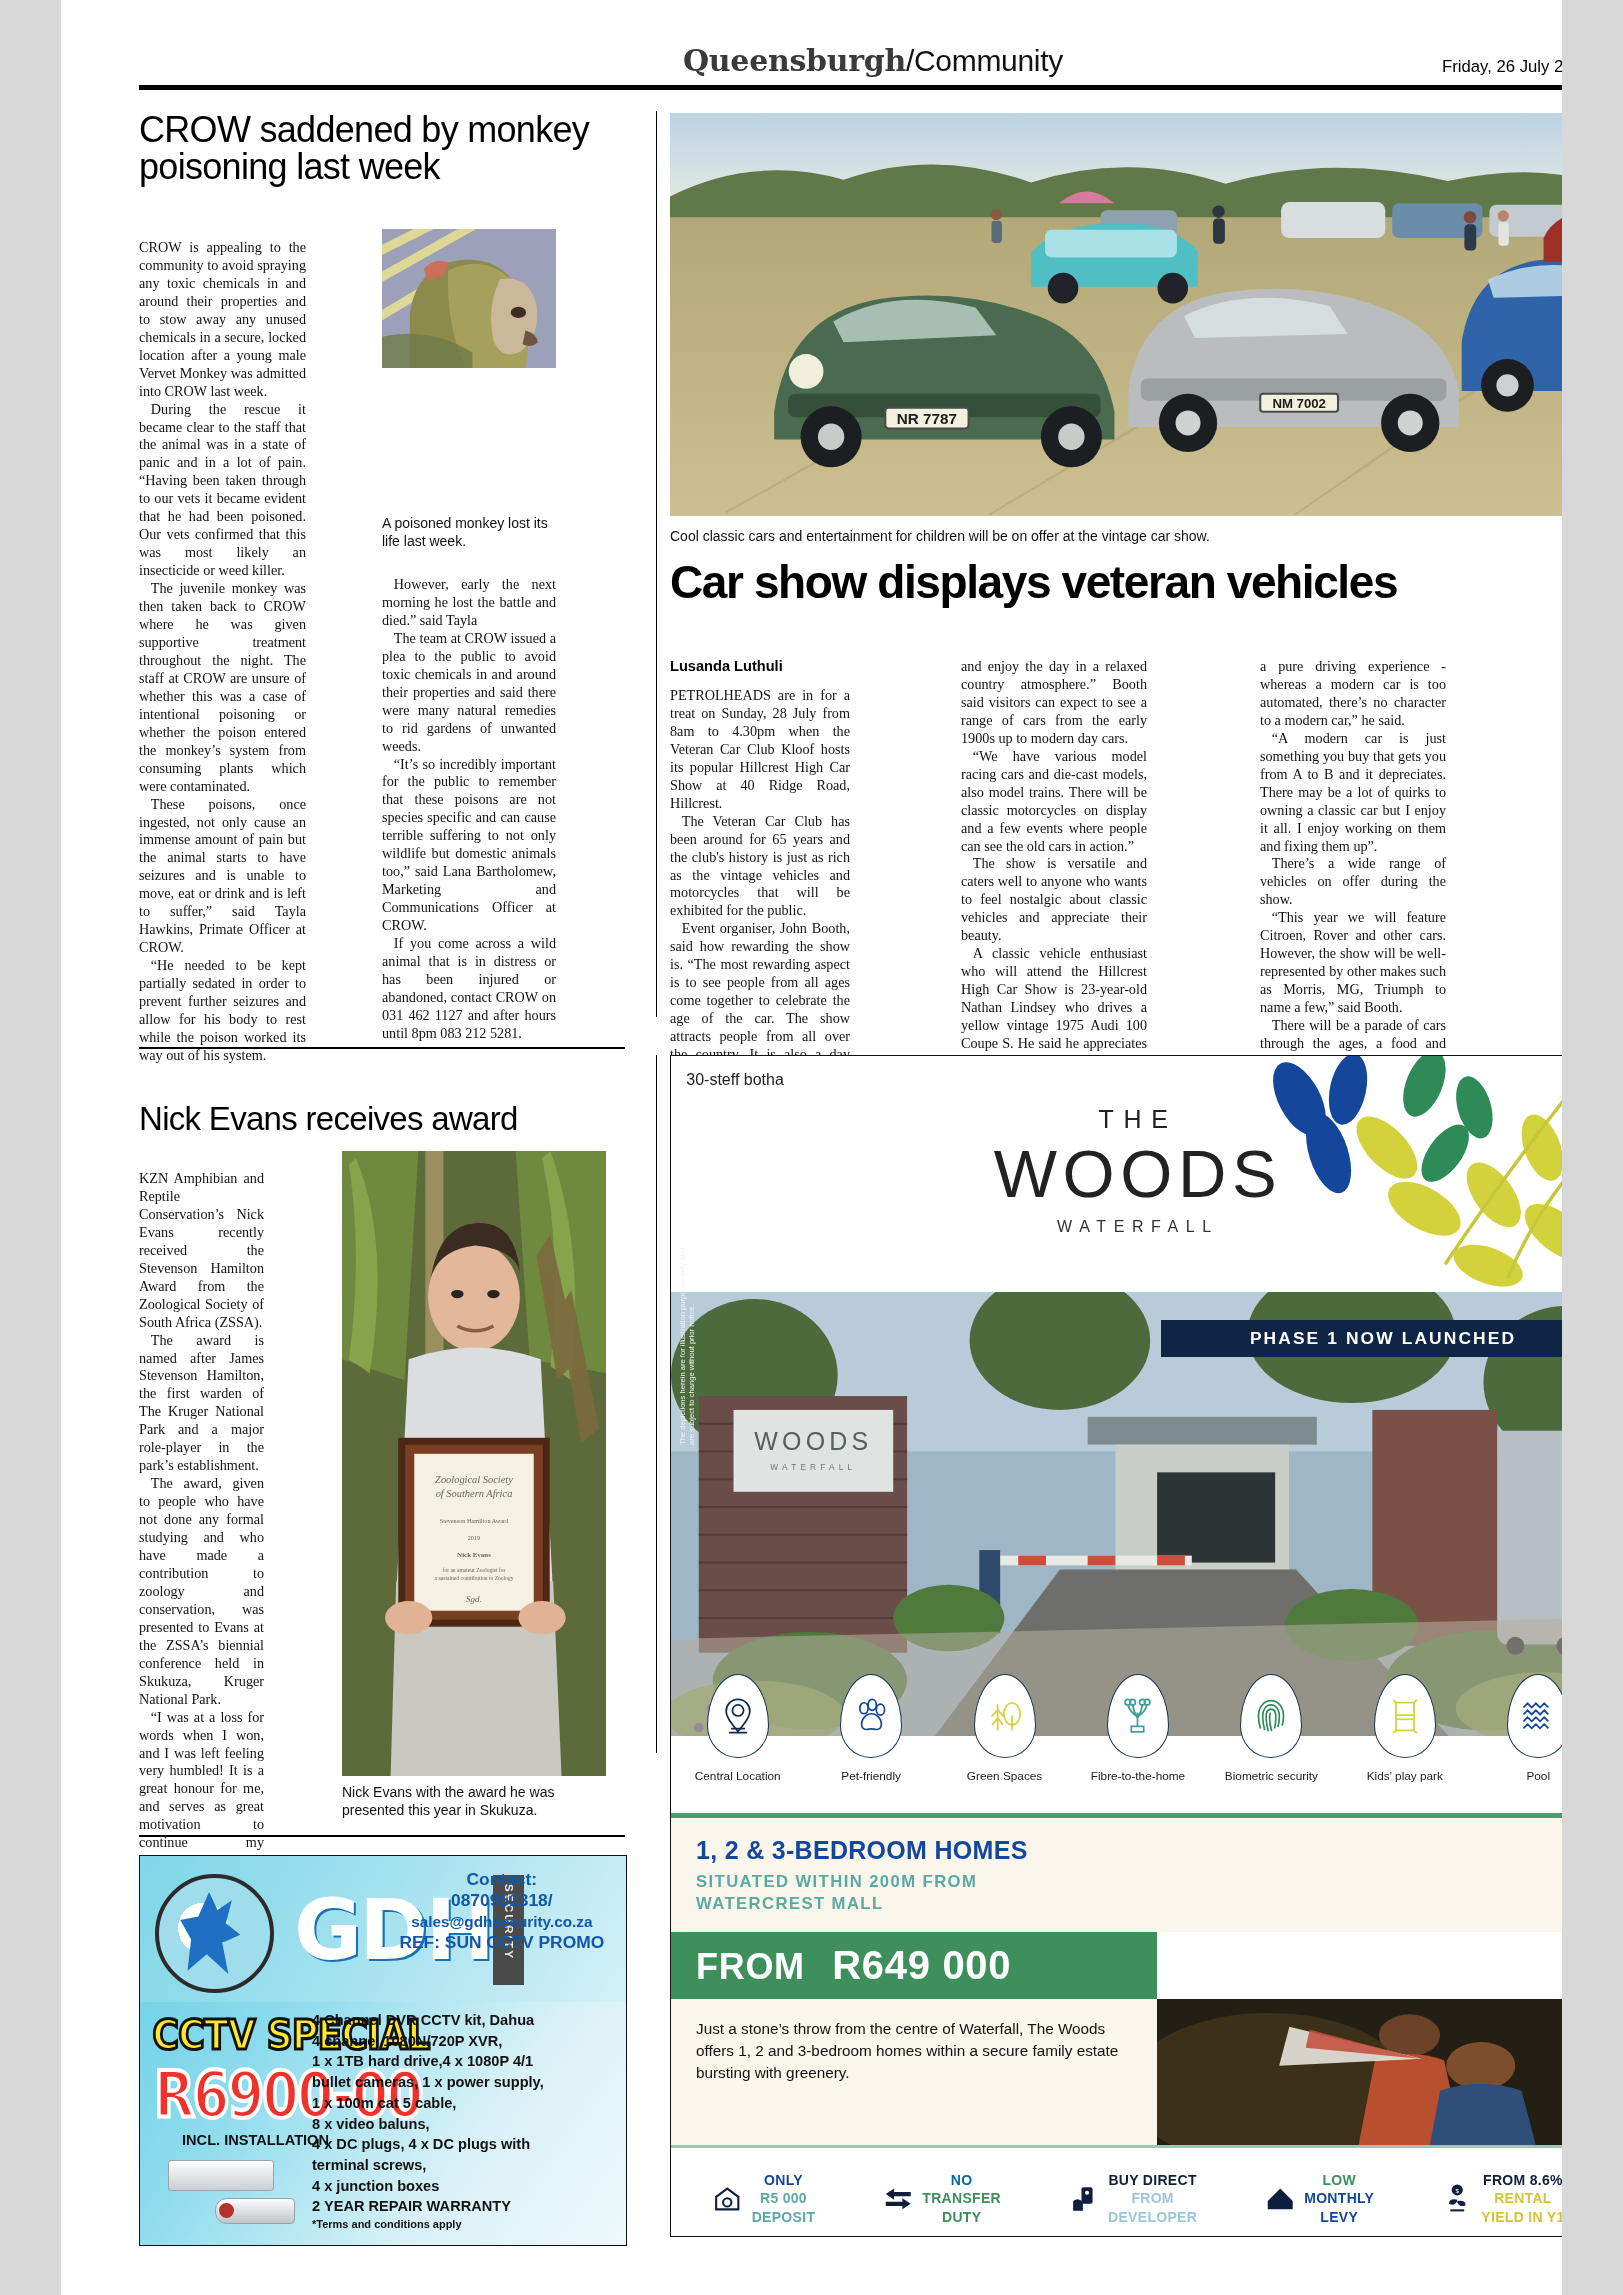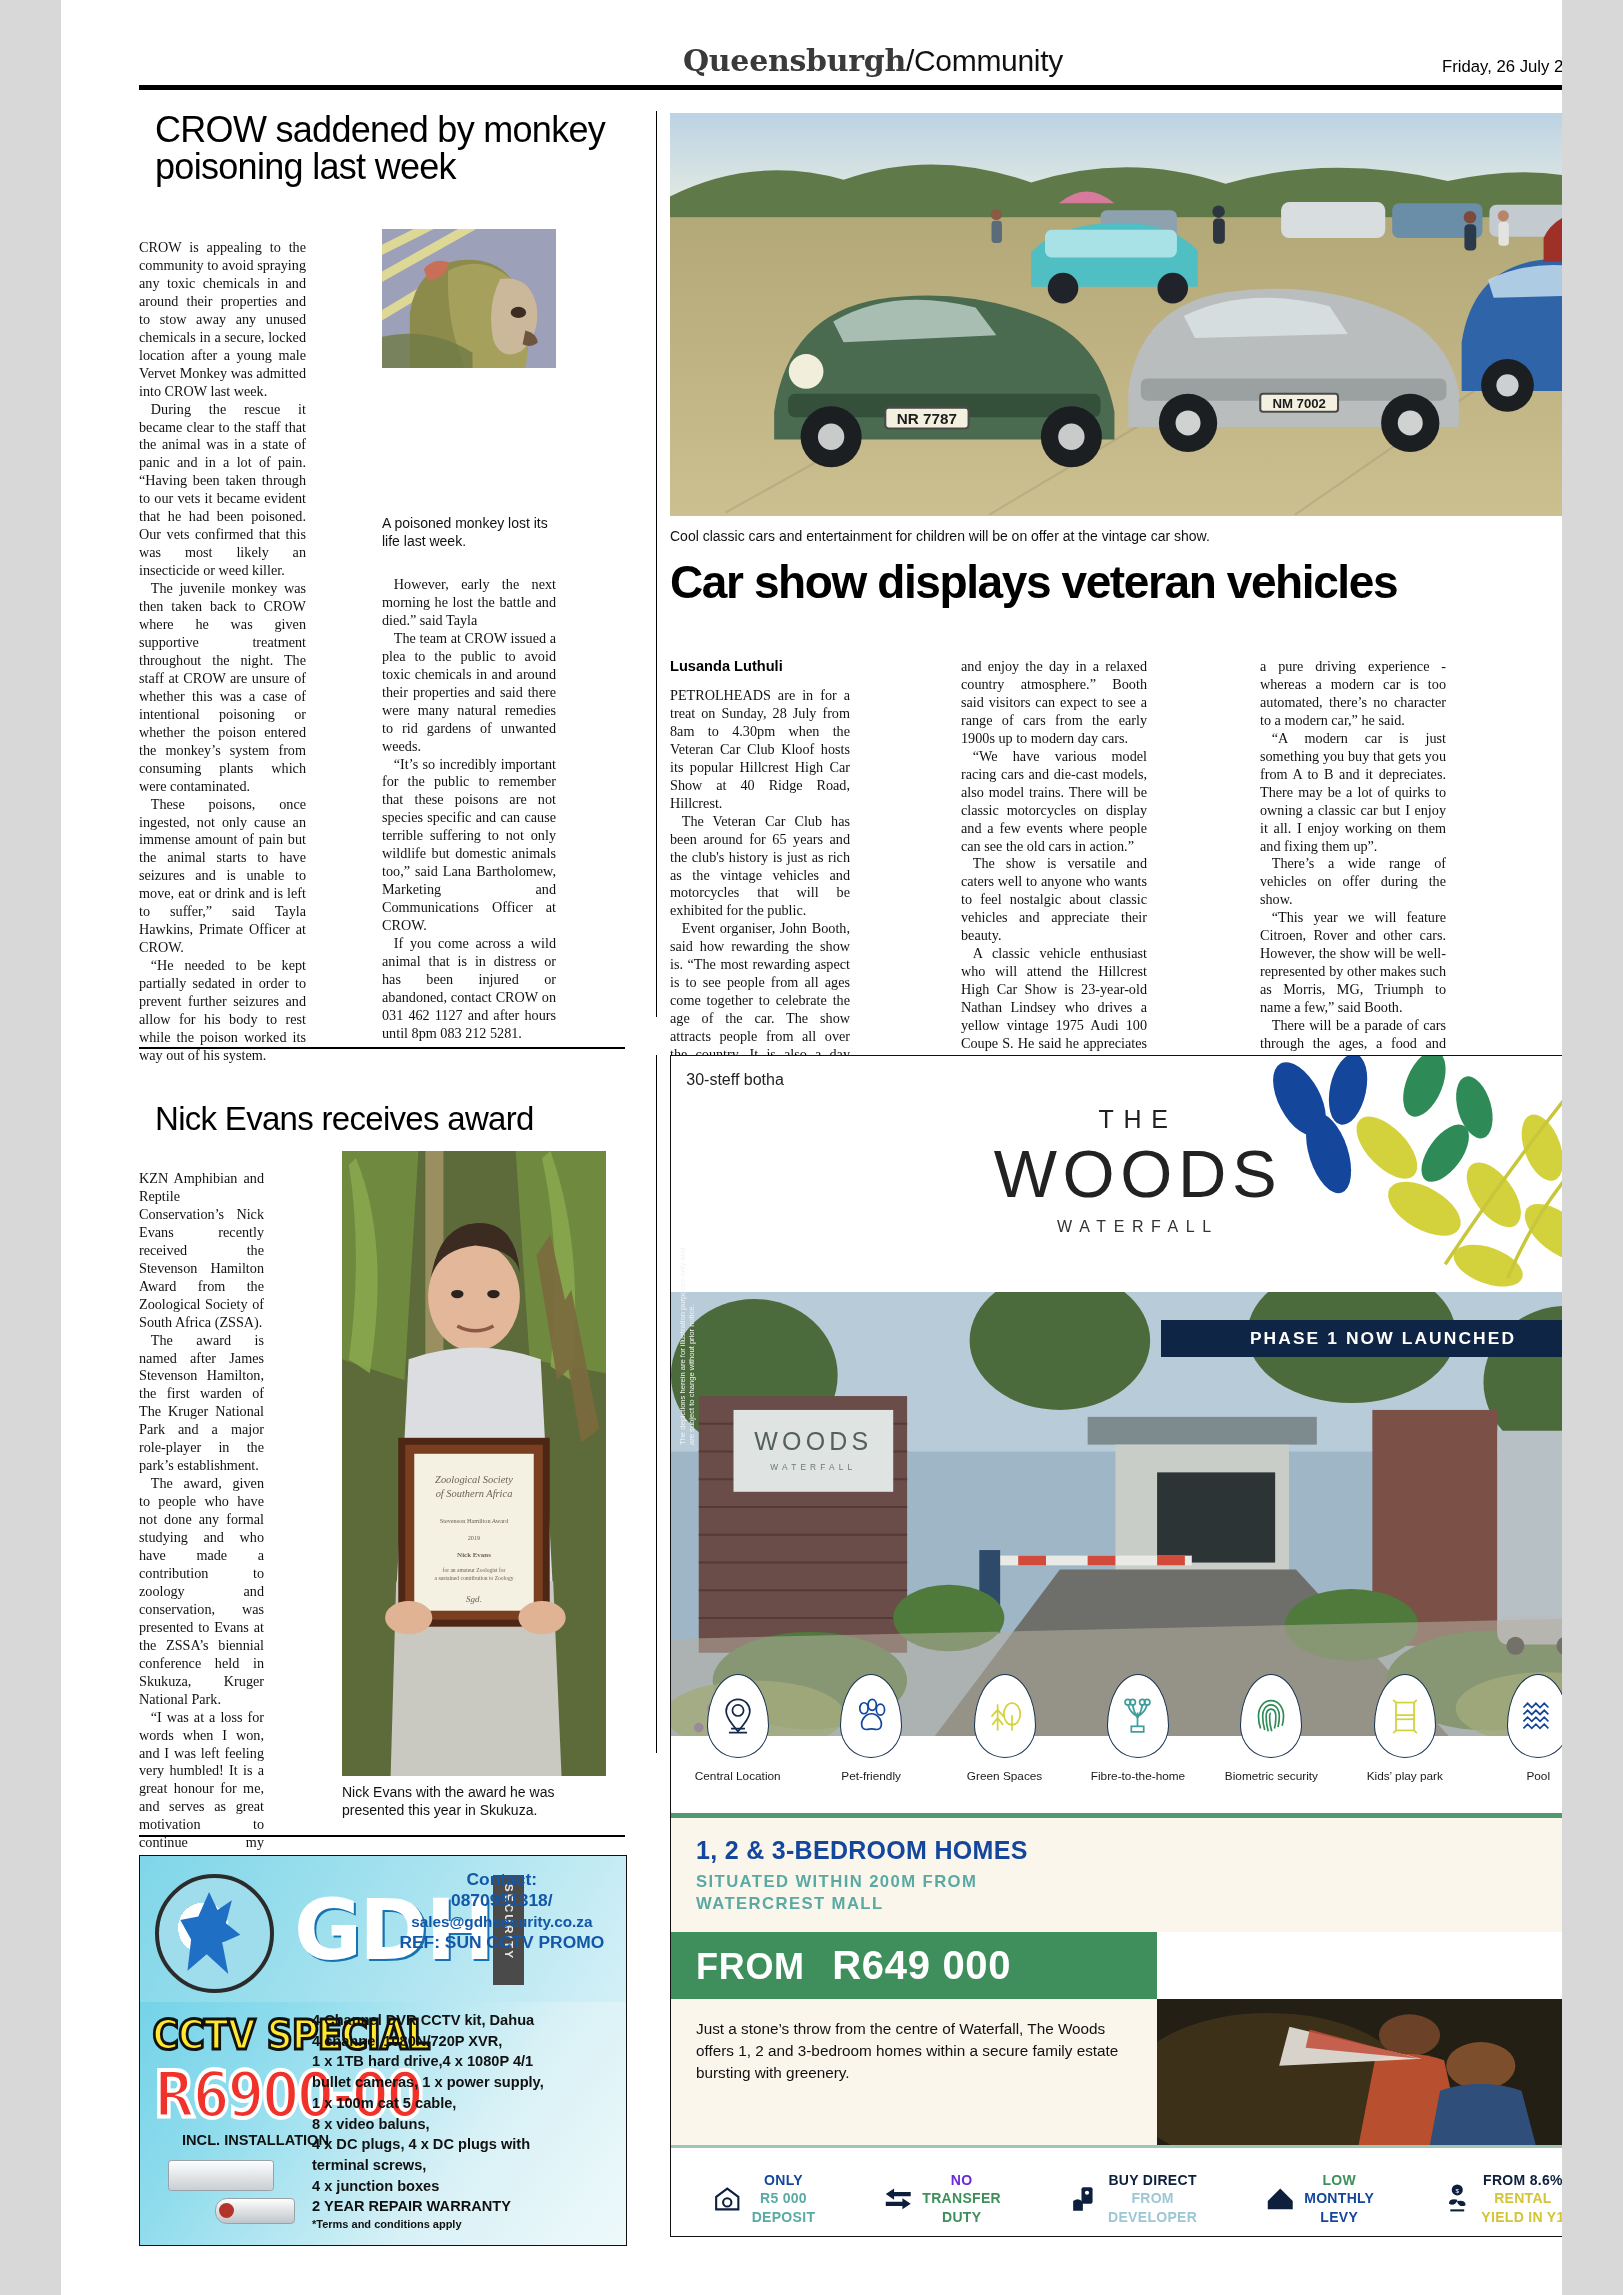--- a/index.html
+++ b/index.html
@@ -9,21 +9,21 @@
   
   .masthead{position:absolute;left:0;top:0;width:1624px;height:82px;}
   .mast-title{position:absolute;left:0;top:43px;width:1624px;text-align:center;font-size:30px;letter-spacing:-0.3px;color:#111;}
   .mast-title .bold{font-family:"DejaVu Serif",serif;font-weight:bold;color:#3a3a3a;}
   .mast-title .light{font-family:"Liberation Sans",sans-serif;font-weight:300;color:#111;}
   .mast-date{position:absolute;right:78px;top:53px;font-family:"Liberation Sans",sans-serif;font-size:16.7px;color:#000;}
   .mast-date .pg{font-weight:bold;font-size:21px;margin-left:4.2px;}
   .mast-rule{position:absolute;left:78px;top:85px;width:1467px;height:3.5px;background:#000;border-top:1.4px solid #000;}
 
   
-  .hl{font-family:"Liberation Sans",sans-serif;font-weight:300;color:#000;letter-spacing:-0.7px;line-height:1.04;margin-left:16px;}
+  .hl{font-family:"Liberation Sans",sans-serif;font-weight:300;color:#000;letter-spacing:-0.7px;line-height:1.04;}
   .body-col{font-family:"Liberation Serif",serif;font-size:14.2px;line-height:1.265;color:#111;text-align:justify;}
   .body-col p{margin:0;text-indent:11.8px;}
   .body-col p.first{text-indent:0;}
   .cap{font-family:"Liberation Sans",sans-serif;font-size:14px;line-height:1.28;color:#111;}
   .byline{font-family:"Liberation Sans",sans-serif;font-weight:bold;font-size:14.6px;color:#000;}
 
   .vrule{position:absolute;width:1.4px;background:#000;}
   .hrule{position:absolute;height:2.1px;background:#000;}
 
   .photo{position:absolute;overflow:hidden;background:#b9b6ad;}
@@ -626,21 +626,21 @@
         <div class="ben">
           <div class="bicon">
             <svg width="30.5" height="30.5" viewBox="0 0 44 44">
                 <g fill="#0d1f3c">
                   <path d="M4 16 L16 8 L16 13 L40 13 L40 19 L16 19 L16 24 Z"></path>
                   <path d="M40 30 L28 38 L28 33 L4 33 L4 27 L28 27 L28 22 Z"></path>
                 </g>
               </svg>
           </div>
           <div class="btxt">
-            <div style="color:#6d28d9">NO</div>
+            <div style="color:#0369a1">NO</div>
             <div style="color:#3f8f5c">TRANSFER</div>
             <div style="color:#3f8f5c">DUTY</div>
           </div>
         </div>
         <div class="ben">
           <div class="bicon">
             <svg width="30.5" height="30.5" viewBox="0 0 44 44">
                 <g fill="#0d1f3c">
                   <rect x="18" y="6" width="16" height="24" rx="3"></rect>
                   <circle cx="26" cy="14" r="3" fill="#fff"></circle>

